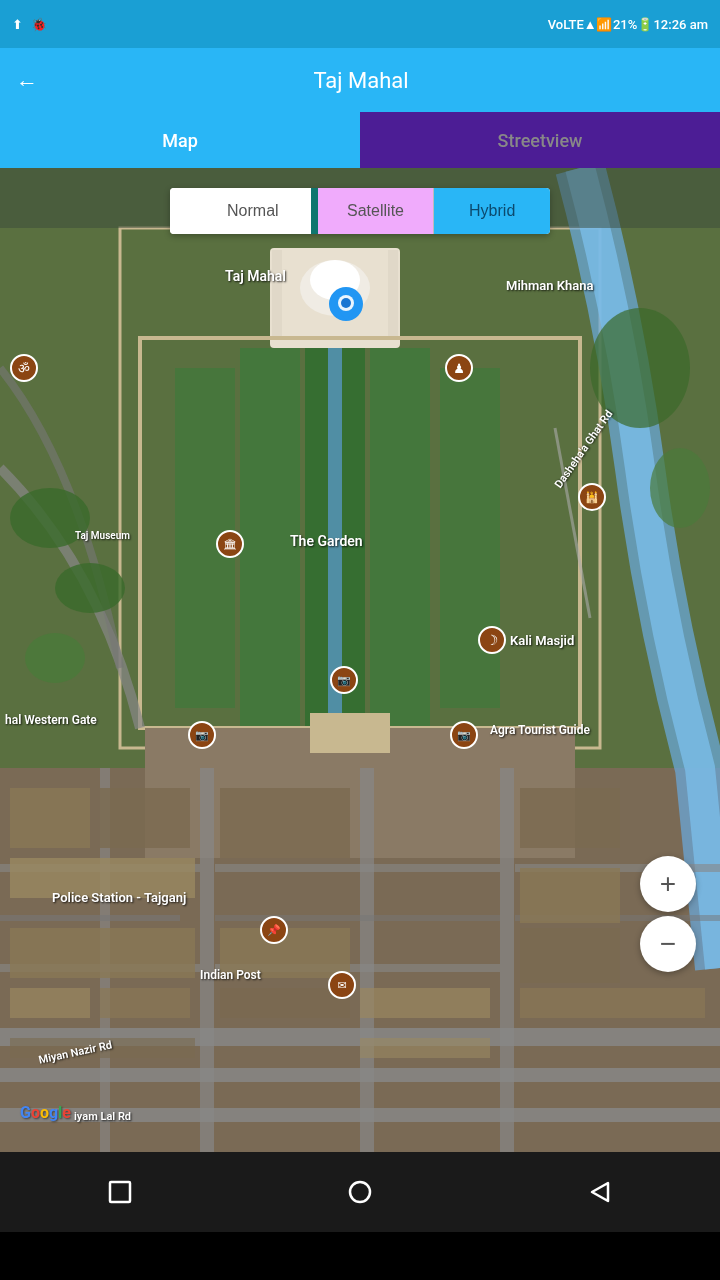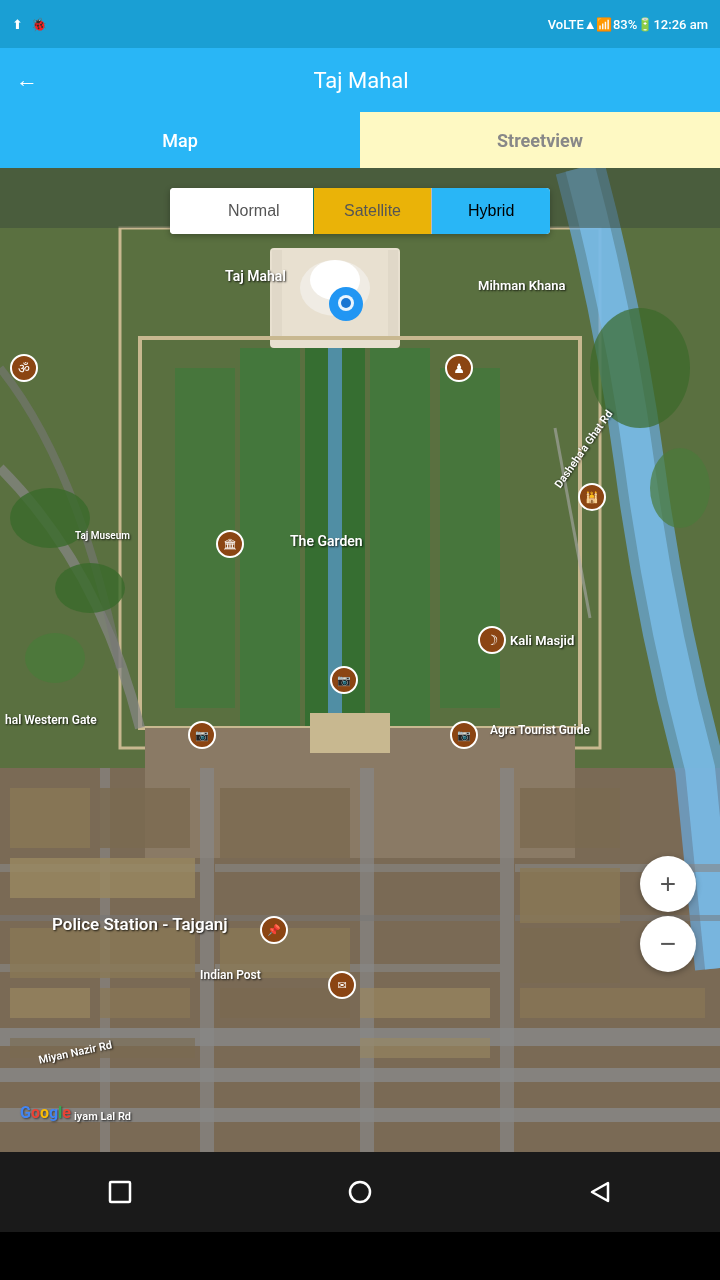--- a/index.html
+++ b/index.html
@@ -59,23 +59,22 @@
       justify-content: center;
       font-size: 18px;
       font-weight: 500;
       cursor: pointer;
     }
     .tab-item.active {
       background: #29b6f6;
       color: white;
     }
     .tab-item.inactive {
-      background: #fef9c3;
+      background: #4c1d95;
       color: #888;
-      font-weight: bold;
     }
 
     
     .map-container {
       width: 720px;
       height: 984px;
       position: relative;
       overflow: hidden;
       background: #6a8f4e;
     }
@@ -104,23 +103,23 @@
     .map-mode-btn {
       flex: 1;
       padding: 14px 0;
       text-align: center;
       font-size: 16px;
       font-weight: 500;
       cursor: pointer;
       border: none;
       outline: none;
     }
-    .map-mode-btn.normal { background: white; color: #555; border-right: 1px solid #0f766e; padding-left: 25px; }
-    .map-mode-btn.satellite { background: #eab308; color: #555; border-right: 1px solid #bbb; }
-    .map-mode-btn.hybrid { background: #29b6f6; color: #000000; }
+    .map-mode-btn.normal { background: white; color: #555; border-right: 7px solid #0f766e; padding-left: 25px; }
+    .map-mode-btn.satellite { background: #f0abfc; color: #555; border-right: 1px solid #bbb; }
+    .map-mode-btn.hybrid { background: #29b6f6; color: #0c4a6e; }
 
     
     .map-pin {
       position: absolute;
       top: 118px;
       left: 328px;
       z-index: 20;
       display: flex;
       flex-direction: column;
       align-items: center;
@@ -223,21 +222,21 @@
 
 <div class="status-bar">
   <div class="status-left">
     <span>⬆</span>
     <span>🐞</span>
   </div>
   <div class="status-right">
     <span>VoLTE</span>
     <span>▲</span>
     <span>📶</span>
-    <span>83%</span>
+    <span>21%</span>
     <span>🔋</span>
     <span>12:26 am</span>
   </div>
 </div>
 
 <div class="app-bar">
   <span class="app-bar-back">←</span>
   <span class="app-bar-title">Taj Mahal</span>
 </div>
 
@@ -347,27 +346,27 @@
   <div class="map-pin">
     <svg width="36" height="46" viewBox="0 0 36 46">
       <ellipse cx="18" cy="18" rx="17" ry="17" fill="#2196f3"></ellipse>
       <path d="M 18 34 Q 10 26 6 20 A 13 13 0 0 1 30 20 Q 26 26 18 34Z" fill="#2196f3"></path>
       <ellipse cx="18" cy="17" rx="8" ry="8" fill="white" opacity="0.9"></ellipse>
       <ellipse cx="18" cy="17" rx="5" ry="5" fill="#1976d2"></ellipse>
     </svg>
   </div>
 
   <div class="map-label" style="top:100px;left:225px;font-size:14px;">Taj Mahal</div>
-  <div class="map-label" style="top:110px;left:478px;font-size:13px;text-align:right;">Mihman Khana</div>
+  <div class="map-label" style="top:110px;left:506px;font-size:13px;text-align:right;">Mihman Khana</div>
   <div class="map-label" style="top:362px;left:75px;font-size:10px;">Taj Museum</div>
   <div class="map-label" style="top:365px;left:290px;font-size:14px;text-align:center;">The Garden</div>
   <div class="map-label" style="top:465px;left:510px;font-size:13px;">Kali Masjid</div>
   <div class="map-label" style="top:545px;left:5px;font-size:12px;">hal Western Gate</div>
   <div class="map-label" style="top:555px;left:490px;font-size:12px;">Agra Tourist Guide</div>
-  <div class="map-label" style="top:746px;left:52px;font-size:17px;">Police Station - Tajganj</div>
+  <div class="map-label" style="top:722px;left:52px;font-size:13px;">Police Station - Tajganj</div>
   <div class="map-label" style="top:800px;left:200px;font-size:12px;">Indian Post</div>
   <div class="map-label" style="top:878px;left:38px;font-size:11px;transform:rotate(-12deg);">Miyan Nazir Rd</div>
   <div class="map-label" style="top:942px;left:74px;font-size:11px;">iyam Lal Rd</div>
 
   <div class="map-label" style="top:315px;left:552px;font-size:11px;transform:rotate(-55deg);transform-origin:0 0;">Dasheha'a Ghat Rd</div>
 
   <div class="poi-icon" style="top:186px;left:10px;">ॐ</div>
   <div class="poi-icon" style="top:186px;left:445px;">♟</div>
   <div class="poi-icon" style="top:362px;left:216px;font-size:11px;">🏛</div>
   <div class="poi-icon" style="top:315px;left:578px;font-size:11px;">🕌</div>

